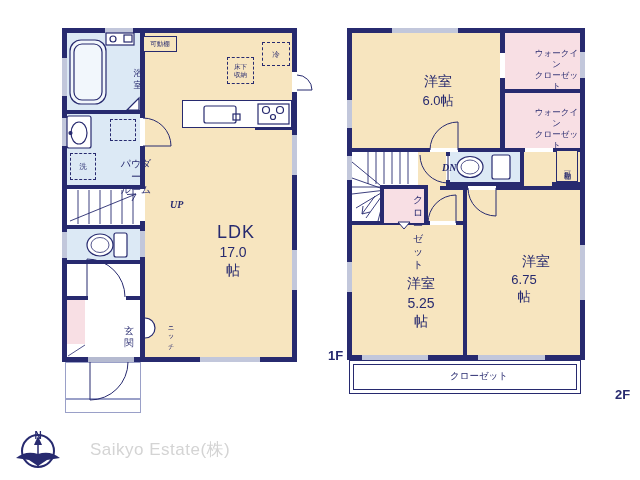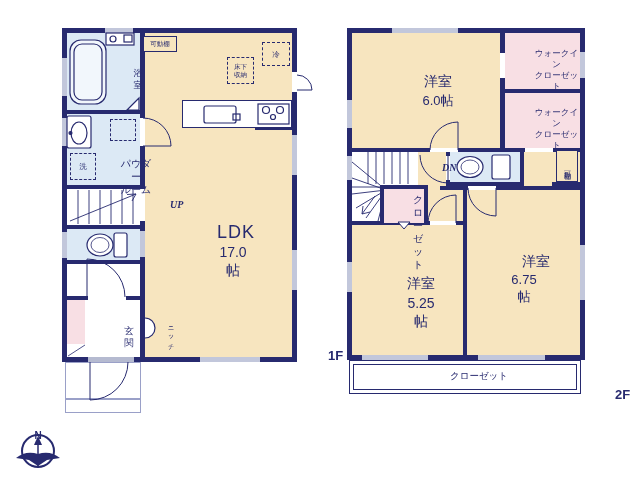--- a/index.html
+++ b/index.html
@@ -232,13 +232,14 @@
   <div class="lbl updn" style="left:414px;top:161px;width:28px;font-size:10px;">DN</div>
   <div class="lbl" style="left:384px;top:193px;width:40px;font-size:10px;">クロー
 ゼット</div>
   <div class="lbl" style="left:377px;top:274px;width:60px;font-size:14px;">洋室</div>
   <div class="lbl" style="left:377px;top:294px;width:60px;font-size:14px;">5.25帖</div>
   <div class="lbl" style="left:492px;top:252px;width:60px;font-size:14px;">洋室</div>
   <div class="lbl" style="left:480px;top:272px;width:60px;font-size:13px;">6.75帖</div>
   <div class="lbl" style="left:415px;top:370px;width:100px;font-size:9.5px;">クローゼット</div>
   <div class="lbl" style="left:587px;top:387px;width:30px;font-size:13px;font-weight:bold;text-align:left;">2F</div>
 
+  <div class="lbl" style="left:62px;top:439px;width:220px;font-size:17px;text-align:left;color:#d4d4d4;letter-spacing:0.5px;">Saikyo Estate(株)</div>
 </div>
 
 </body></html>

